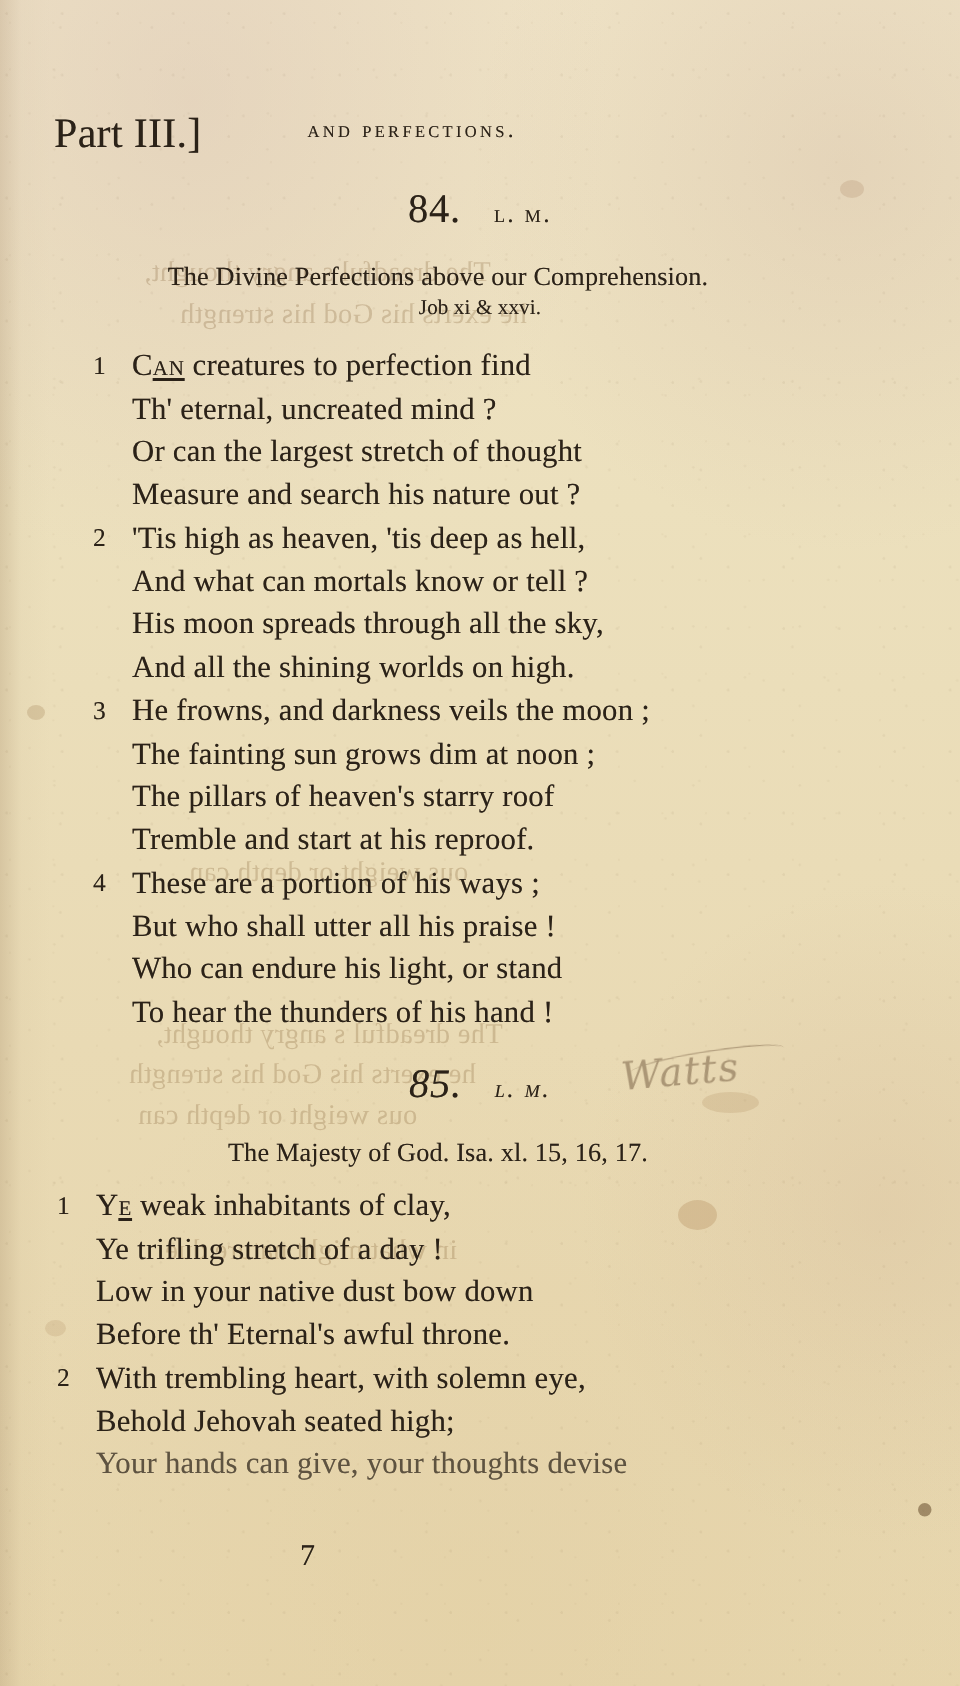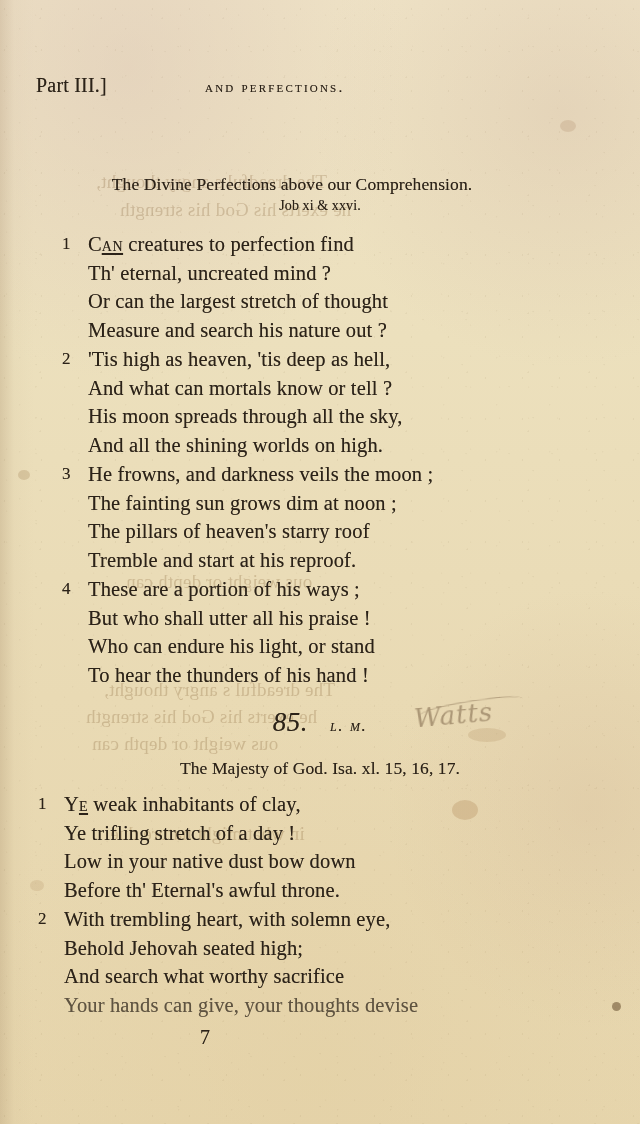--- a/index.html
+++ b/index.html
@@ -72,21 +72,21 @@
     position: absolute;
     top: 74px;
     left: 0;
     width: 640px;
     height: 26px;
   }
   .runhead-part {
     position: absolute;
     left: 36px;
     top: 0;
-    font-size: 20px;
+    font-size: 28px;
     letter-spacing: 0.2px;
     white-space: nowrap;
   }
   .runhead-title {
     position: absolute;
     left: 205px;
     top: 4px;
     font-size: 15.5px;
     font-variant: small-caps;
     text-transform: lowercase;
@@ -210,20 +210,23 @@
   <div class="foxing" style="left:18px;  top:470px; width:12px; height:10px; background:rgba(150,108,66,0.20);"></div>
   <div class="foxing" style="left:560px; top:120px; width:16px; height:12px; background:rgba(160,118,78,0.16);"></div>
   <div class="foxing" style="left:612px; top:1002px; width:9px; height:9px; background:rgba(92,66,38,0.48);"></div>
   <div class="foxing" style="left:30px; top:880px; width:14px; height:11px; background:rgba(160,118,78,0.14);"></div>
 
   <div class="runhead">
     <div class="runhead-part inkvary">Part III.]</div>
     <div class="runhead-title inkvary">AND PERFECTIONS.</div>
   </div>
 
+  <div class="hymn-number-line" style="top:124px;">
+    <span class="hymn-num inkvary">84.</span><span class="hymn-metre inkvary">L. M.</span>
+  </div>
 
   <div class="hymn-subtitle inkvary" style="top:174px;">The Divine Perfections above our Comprehension.</div>
   <div class="hymn-scripture inkvary" style="top:198px;">Job xi &amp; xxvi.</div>
 
   <div class="stanza" style="left:88px; top:230px;">
     <div class="vline inkvary"><span class="vnum">1</span><span>C</span><span class="sc">AN</span><span> creatures to perfection find</span></div>
     <div class="vline inkvary">Th' eternal, uncreated mind ?</div>
     <div class="vline inkvary">Or can the largest stretch of thought</div>
     <div class="vline inkvary">Measure and search his nature out ?</div>
   </div>
@@ -248,32 +251,31 @@
     <div class="vline inkvary">Who can endure his light, or stand</div>
     <div class="vline inkvary">To hear the thunders of his hand !</div>
   </div>
 
   <div class="hymn-number-line" style="top:707px;font-style:italic;">
     <span class="hymn-num inkvary">85.</span><span class="hymn-metre inkvary">L. M.</span>
   </div>
 
   <div class="handwriting" style="left:414px; top:700px;">Watts</div>
 
-  <div class="hymn-subtitle inkvary" style="top:758px;padding-left:28px;">The Majesty of God.   Isa. xl. 15, 16, 17.</div>
+  <div class="hymn-subtitle inkvary" style="top:758px;">The Majesty of God.   Isa. xl. 15, 16, 17.</div>
 
   <div class="stanza" style="left:64px; top:790px;">
     <div class="vline inkvary"><span class="vnum">1</span><span>Y</span><span class="sc">E</span><span> weak inhabitants of clay,</span></div>
     <div class="vline inkvary">Ye trifling stretch of a day !</div>
     <div class="vline inkvary">Low in your native dust bow down</div>
     <div class="vline inkvary">Before th' Eternal's awful throne.</div>
   </div>
 
   <div class="stanza" style="left:64px; top:905px;">
     <div class="vline inkvary"><span class="vnum">2</span><span>With trembling heart, with solemn eye,</span></div>
     <div class="vline inkvary">Behold Jehovah seated high;</div>
-    <div class="vline inkvary">And search what worthy sacrifice</div>
     <div class="vline inkvary faded-soft">Your hands can give, your thoughts devise</div>
   </div>
 
   <div class="signature inkvary" style="left:200px; top:1026px;">7</div>
 
   <div class="grain"></div>
 </div>
 
 </body></html>

